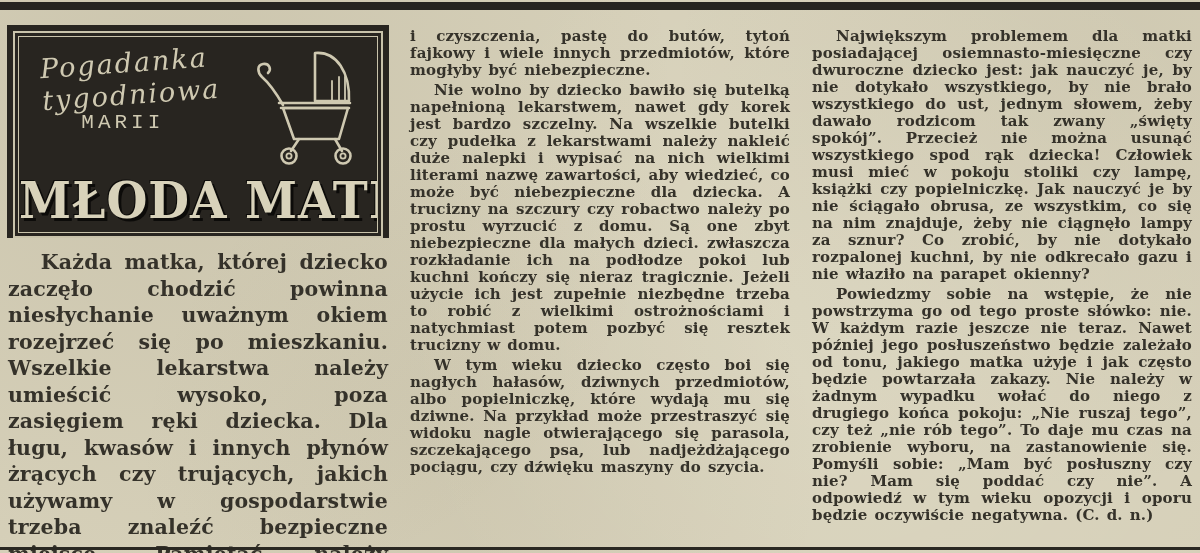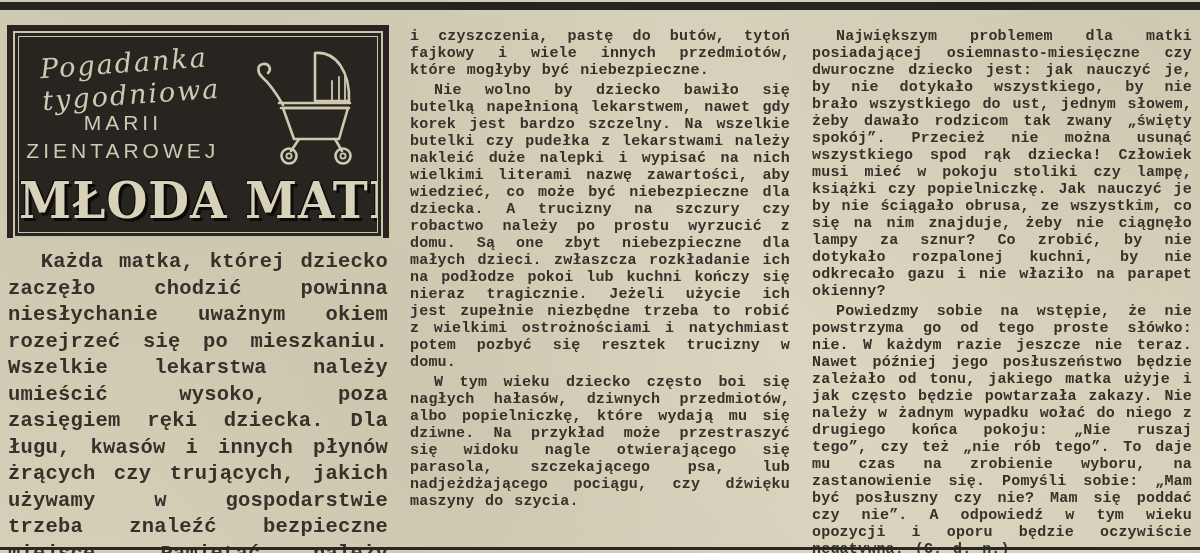--- a/index.html
+++ b/index.html
@@ -22,29 +22,29 @@
 
   
   .masthead{background:#282520;height:201px;margin:8px 0 12px 0;padding:5px;
     box-shadow:0 0 0 1px #282520;position:relative;}
   .mb1{border:2px solid #c9c3ab;height:calc(100% - 4px);padding:3px;}
   .mb2{border:1px solid #c9c3ab;height:calc(100% - 2px);position:relative;overflow:hidden;}
   .kicker{position:absolute;left:22px;top:10px;color:#cfc9b1;
     font-style:italic;font-size:27px;line-height:1.2;transform:rotate(-4deg);
     letter-spacing:2px;}
   .author{position:absolute;left:0;top:72px;width:58%;text-align:center;color:#cfc9b1;
-    font-family:Liberation Sans, sans-serif;font-size:21px;line-height:1.35;letter-spacing:4px;}
+    font-family:Liberation Mono, monospace;font-size:21px;line-height:1.35;letter-spacing:4px;}
   .pram{position:absolute;right:10px;top:6px;}
   .mast-title{position:absolute;left:0;right:0;bottom:2px;text-align:center;
     color:#d8d2ba;font-weight:bold;font-size:47px;letter-spacing:1px;white-space:nowrap;
     text-shadow:3px 3px 0 #0c0b09, -1px -1px 0 #0c0b09;
     transform:scaleY(1.08);transform-origin:bottom;}
 
   
-  p{margin:0;text-align:justify;font-weight:bold;font-family:Liberation Mono, monospace;}
+  p{margin:0;text-align:justify;font-weight:bold;}
   .lead p{font-size:20.5px;line-height:26.5px;letter-spacing:.2px;word-spacing:2px;}
   .small p{font-size:15px;line-height:17px;letter-spacing:.2px;word-spacing:1.5px;
     margin-bottom:3px;}
   .indent{text-indent:1.6em;}
   .col.small{padding-top:10px;}
   .cdn{font-weight:bold;white-space:nowrap;}
 </style>
 </head>
 <body>
 
@@ -55,21 +55,20 @@
   <div class="col lead">
     <div class="masthead">
       <div class="mb1">
         <div class="mb2">
           <div class="kicker">
             <span>Pogadanka</span><br>
             <span>tygodniowa</span>
           </div>
           <div class="author">
             <span>MARII</span><br>
-            <span>ZIENTAROWEJ</span>
           </div>
           <svg class="pram" width="118" height="122" viewBox="0 0 118 122" fill="none" stroke="#cfc9b1" stroke-width="2.6" stroke-linecap="round" stroke-linejoin="round">
 
             <path d="M66,10 C88,8 101,30 100,58 L66,58 Z"></path>
             <path d="M83,38 L83,57 M90,34 L90,57 M96,34 L96,57" stroke-width="1.8"></path>
 
             <path d="M30,60 L101,60 M32,65 L100,65"></path>
 
             <path d="M34,65 L99,65 L90,96 L45,96 Z"></path>
 

